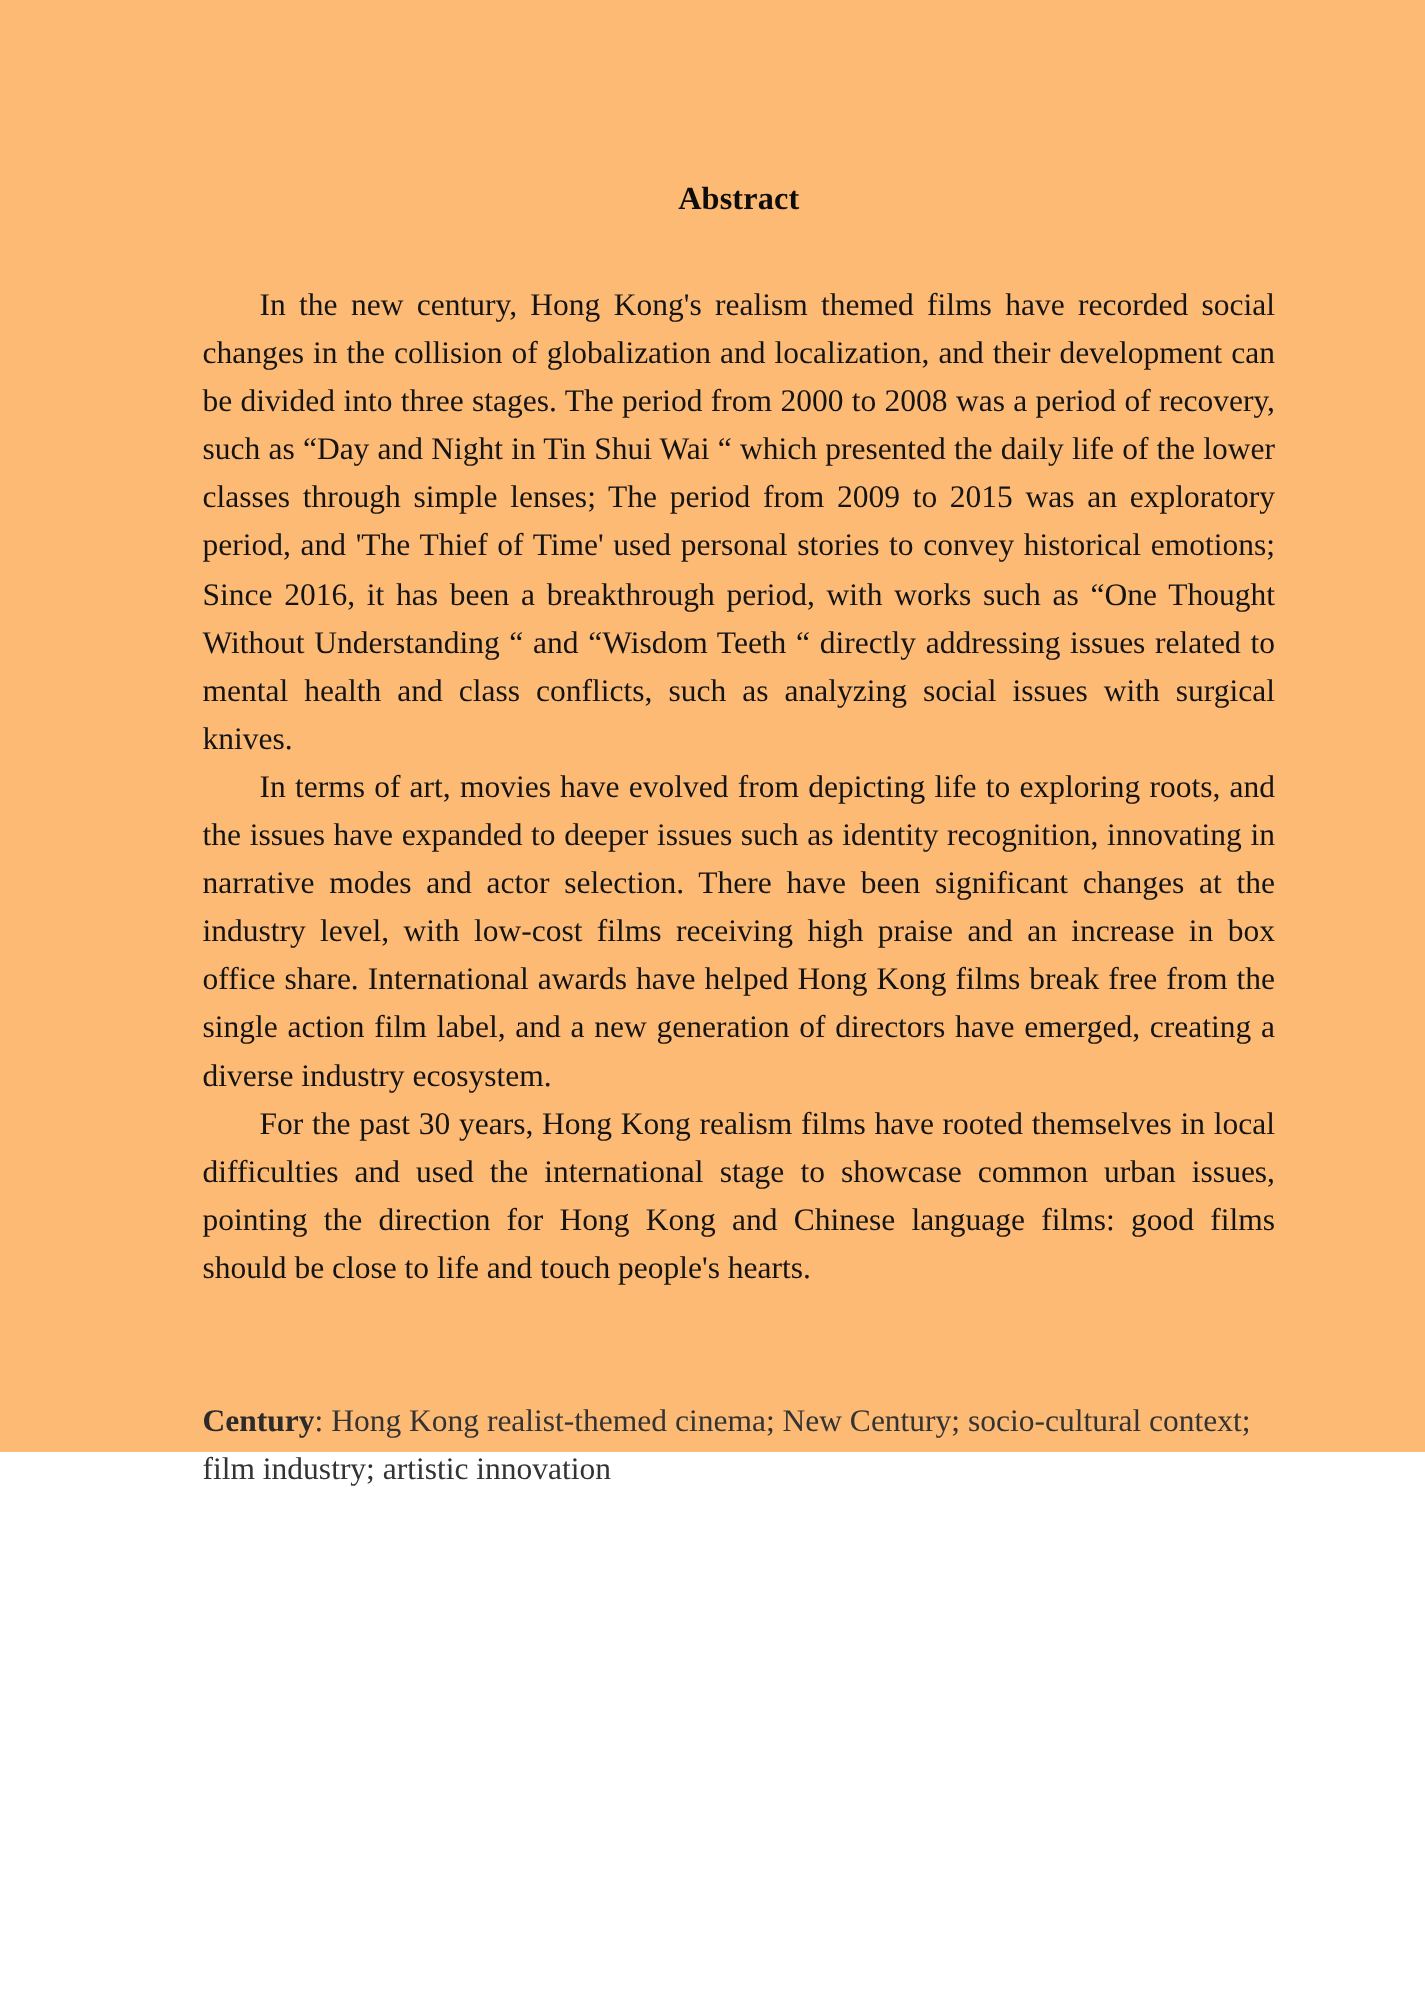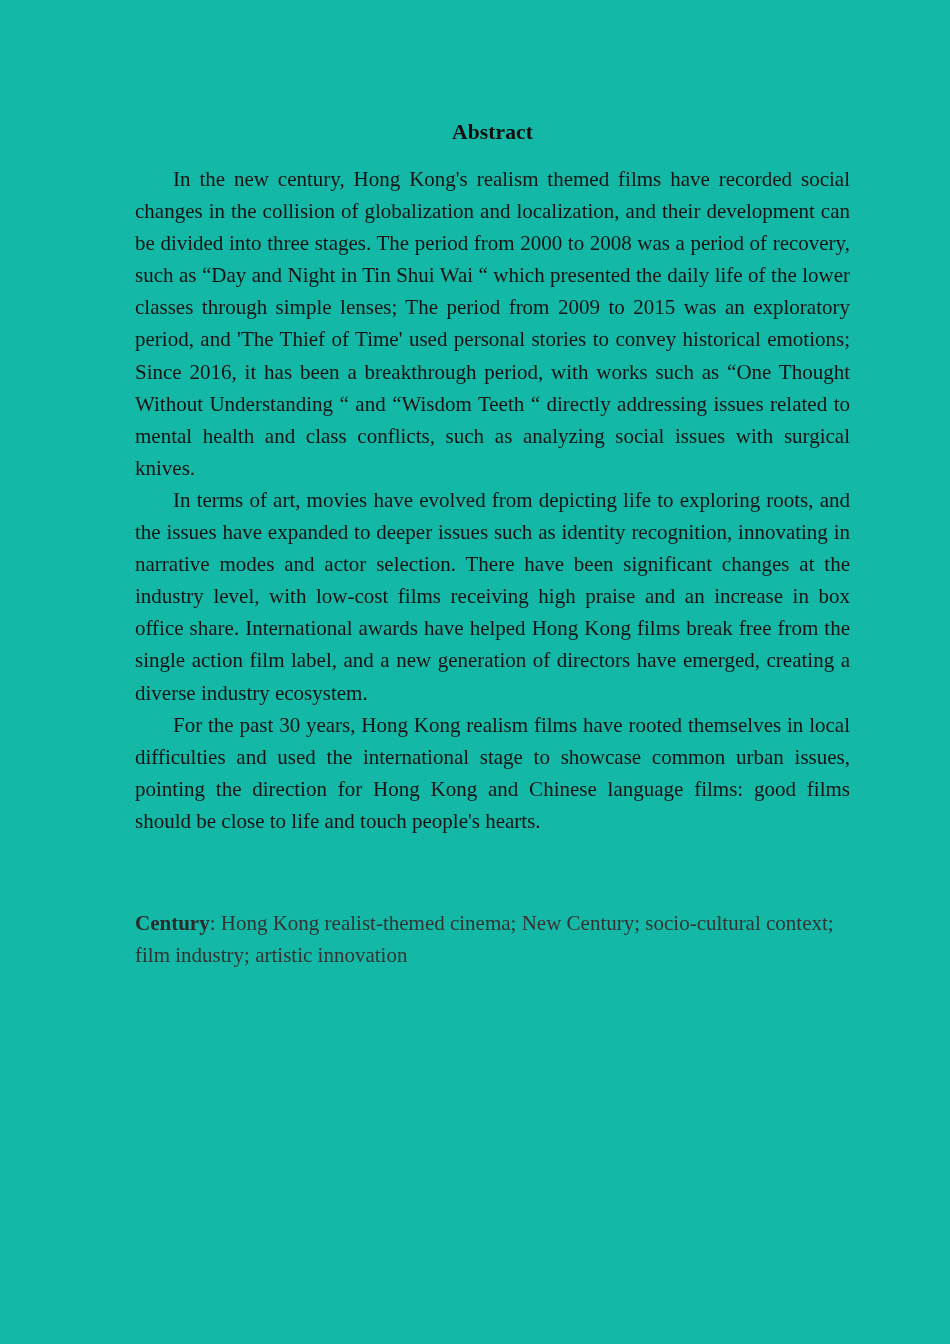--- a/index.html
+++ b/index.html
@@ -15,22 +15,22 @@
     overflow: hidden;
     font-family: "Liberation Serif", "DejaVu Serif", serif;
     -webkit-font-smoothing: antialiased;
   }
 
   .page {
     position: absolute;
     top: 0;
     left: 0;
     width: 950px;
-    height: 1344px;
-    background: #14b8a6;
+    height: 968px;
+    background: #fdba74;
   }
 
   .content {
     position: absolute;
     left: 135px;
     top: 0;
     width: 715px;
   }
 
   .doc-title {
@@ -50,21 +50,21 @@
     color: #141414;
     text-align: justify;
     text-justify: inter-word;
     margin: 0;
     text-indent: 38px;
     hyphens: none;
     word-spacing: 0px;
   }
 
   .body-par.first {
-    margin-top: 16px;
+    margin-top: 40px;
   }
 
   .body-par + .body-par {
     margin-top: 0px;
   }
 
   .keywords-block {
     margin-top: 70px;
     font-size: 21px;
     line-height: 32.1px;

